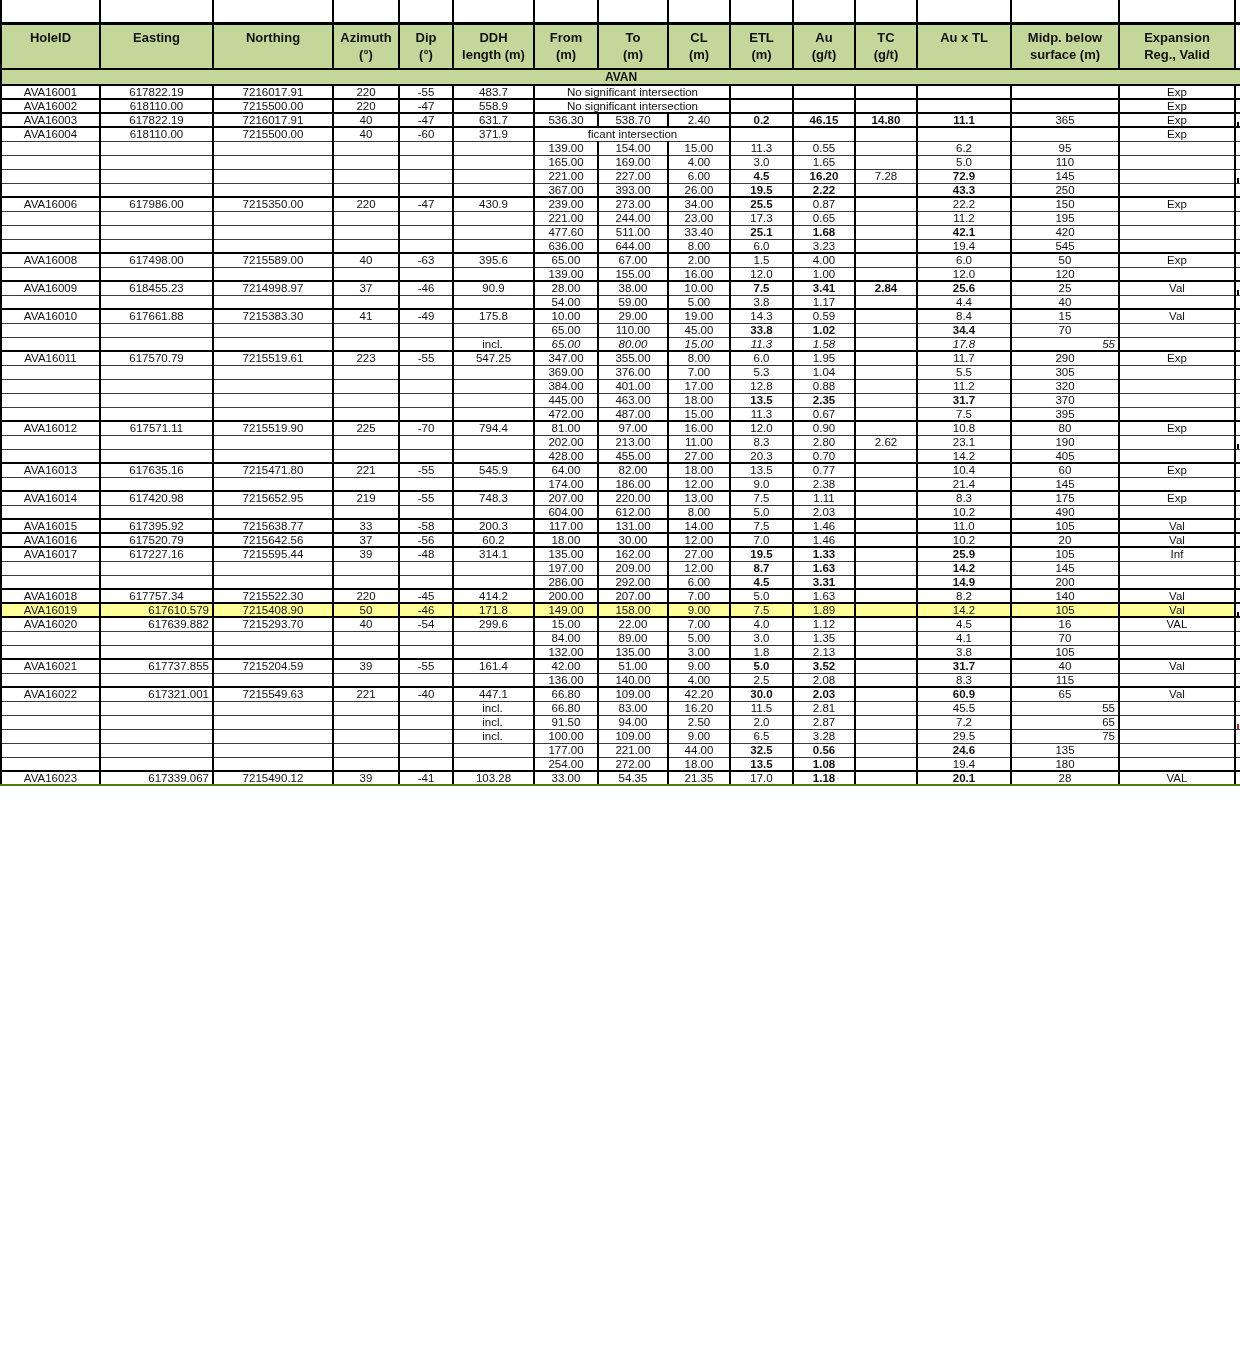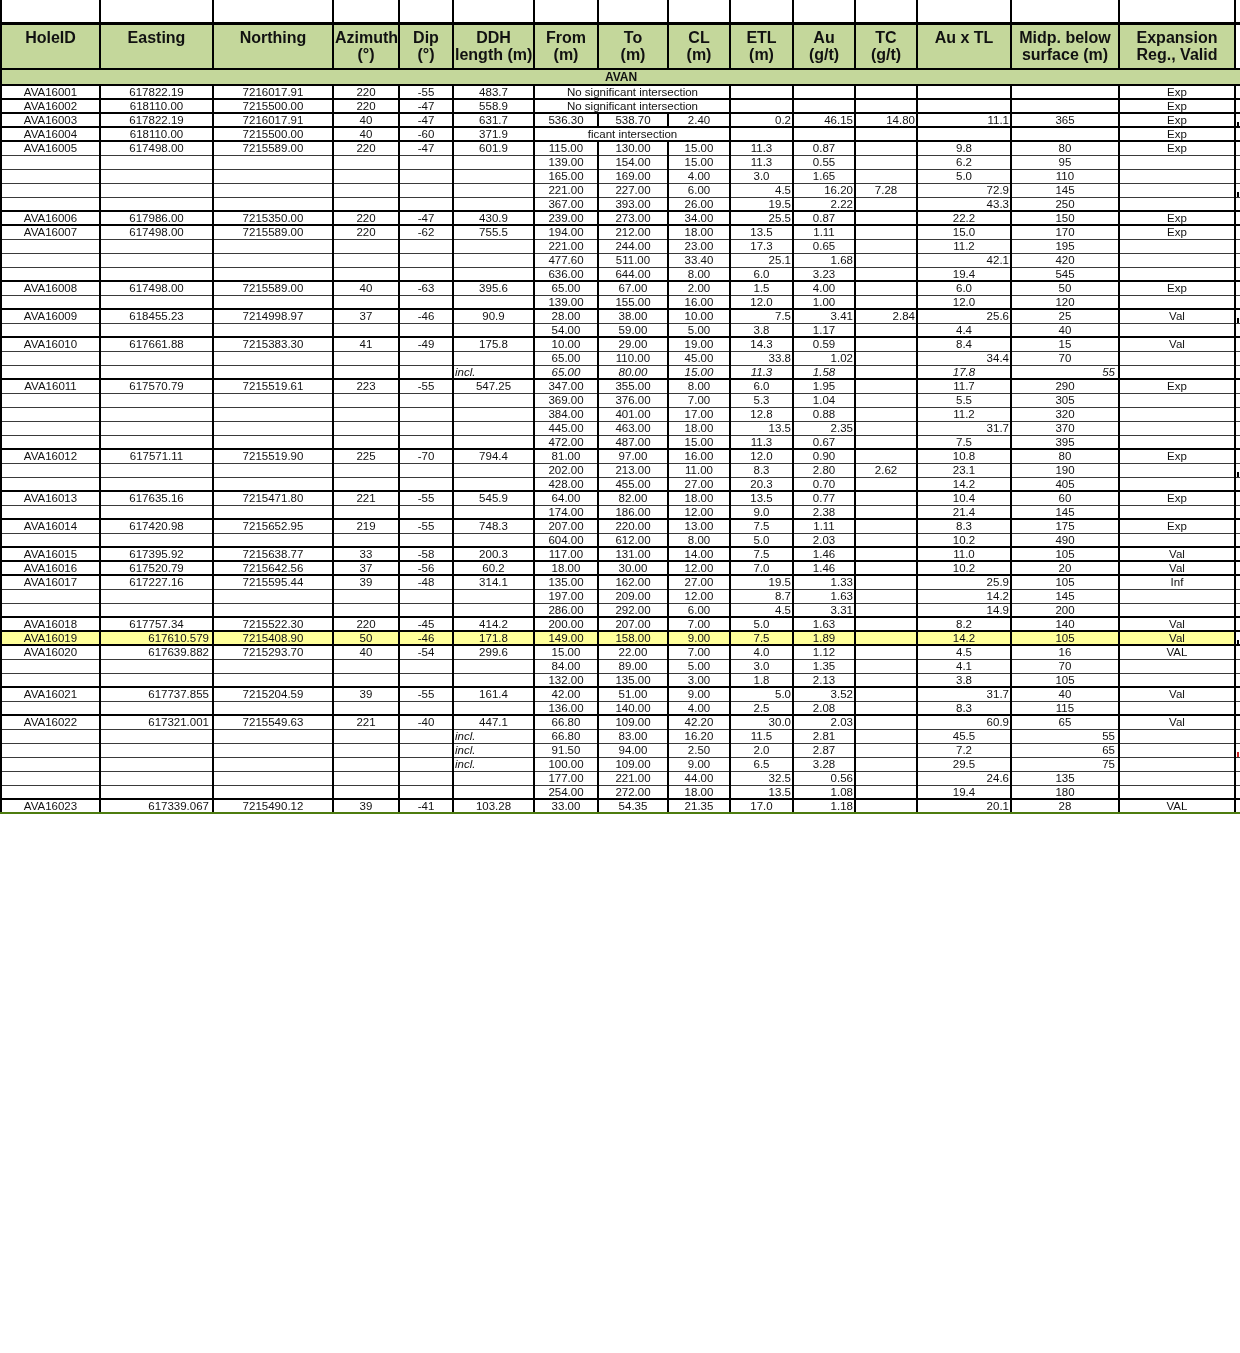--- a/index.html
+++ b/index.html
@@ -4,33 +4,33 @@
 <style>
   html,body{margin:0;padding:0;background:#ffffff;}
   #page{width:1240px;height:1353px;overflow:hidden;background:#fff;
         font-family:"Liberation Sans","DejaVu Sans",sans-serif;}
   table{border-collapse:collapse;table-layout:fixed;width:1240px;}
   td,th{box-sizing:border-box;border-left:2px solid #000;border-right:2px solid #000;
         border-top:1px solid #3a3a3a;border-bottom:1px solid #3a3a3a;
         font-size:11.5px;color:#111;text-align:center;vertical-align:middle;
         padding:0 1px;overflow:hidden;white-space:nowrap;font-weight:normal;}
   tr.topRow td{height:23px;background:#fff;border-top:none;border-bottom:3px solid #000;}
-  tr.headRow th{height:46px;background:var(--hdr,#c4d79b);font-weight:bold;font-size:16px;
+  tr.headRow th{height:46px;background:var(--hdr,#c4d79b);font-weight:bold;font-size:13px;
         vertical-align:top;padding-top:4px;border-top:3px solid #000;border-bottom:2px solid #000;line-height:17px;}
   tr.sectionRow td{height:16px;background:var(--hdr,#c4d79b);font-weight:bold;font-size:12px;
         border-top:2px solid #000;border-bottom:2px solid #000;}
   tbody tr{height:14px;}
   tbody tr.grp td{border-top:2px solid #000;}
   tbody tr:last-child td{border-bottom:2px solid #4d7c0f;}
   tbody tr.hl td{background:var(--hl,#ffff99);}
   tbody tr.hl td.sliver{background:#fff;}
   td.merged{text-align:center;padding-left:2px;}
-  td.incl{text-align:left;padding-right:3px;font-style:italic;}
+  td.incl{text-align:center;padding-right:3px;}
   td.alignR{text-align:right;padding-right:3px;margin-left:40px;}
-  td.b{font-weight:normal;text-align:right;}
+  td.b{font-weight:bold;}
   td.it{font-style:italic;}
   td.sliver{border-right:none;position:relative;padding:0;}
   span.frag{position:absolute;left:1px;top:8px;width:2px;height:9px;background:#000;display:block;}
   span.frag.red{background:#cc2222;}
 </style>
 </head>
 <body>
 
 <div id="page">
   <table>
@@ -203,38 +203,20 @@
           <td>371.9</td>
           <td class="merged" colspan="3">ficant intersection</td>
           <td></td>
           <td></td>
           <td></td>
           <td></td>
           <td></td>
           <td>Exp</td>
           <td class="sliver"></td>
         </tr>
-        <tr class="grp ">
-          <td>AVA16005</td>
-          <td>617498.00</td>
-          <td>7215589.00</td>
-          <td>220</td>
-          <td>-47</td>
-          <td>601.9</td>
-          <td>115.00</td>
-          <td>130.00</td>
-          <td>15.00</td>
-          <td>11.3</td>
-          <td>0.87</td>
-          <td></td>
-          <td>9.8</td>
-          <td>80</td>
-          <td>Exp</td>
-          <td class="sliver"></td>
-        </tr>
         <tr class="">
           <td></td>
           <td></td>
           <td></td>
           <td></td>
           <td></td>
           <td></td>
           <td>139.00</td>
           <td>154.00</td>
           <td>15.00</td>
@@ -310,38 +292,20 @@
           <td>-47</td>
           <td>430.9</td>
           <td>239.00</td>
           <td>273.00</td>
           <td>34.00</td>
           <td class="b">25.5</td>
           <td>0.87</td>
           <td></td>
           <td>22.2</td>
           <td>150</td>
-          <td>Exp</td>
-          <td class="sliver"></td>
-        </tr>
-        <tr class="grp ">
-          <td>AVA16007</td>
-          <td>617498.00</td>
-          <td>7215589.00</td>
-          <td>220</td>
-          <td>-62</td>
-          <td>755.5</td>
-          <td>194.00</td>
-          <td>212.00</td>
-          <td>18.00</td>
-          <td>13.5</td>
-          <td>1.11</td>
-          <td></td>
-          <td>15.0</td>
-          <td>170</td>
           <td>Exp</td>
           <td class="sliver"></td>
         </tr>
         <tr class="">
           <td></td>
           <td></td>
           <td></td>
           <td></td>
           <td></td>
           <td></td>

